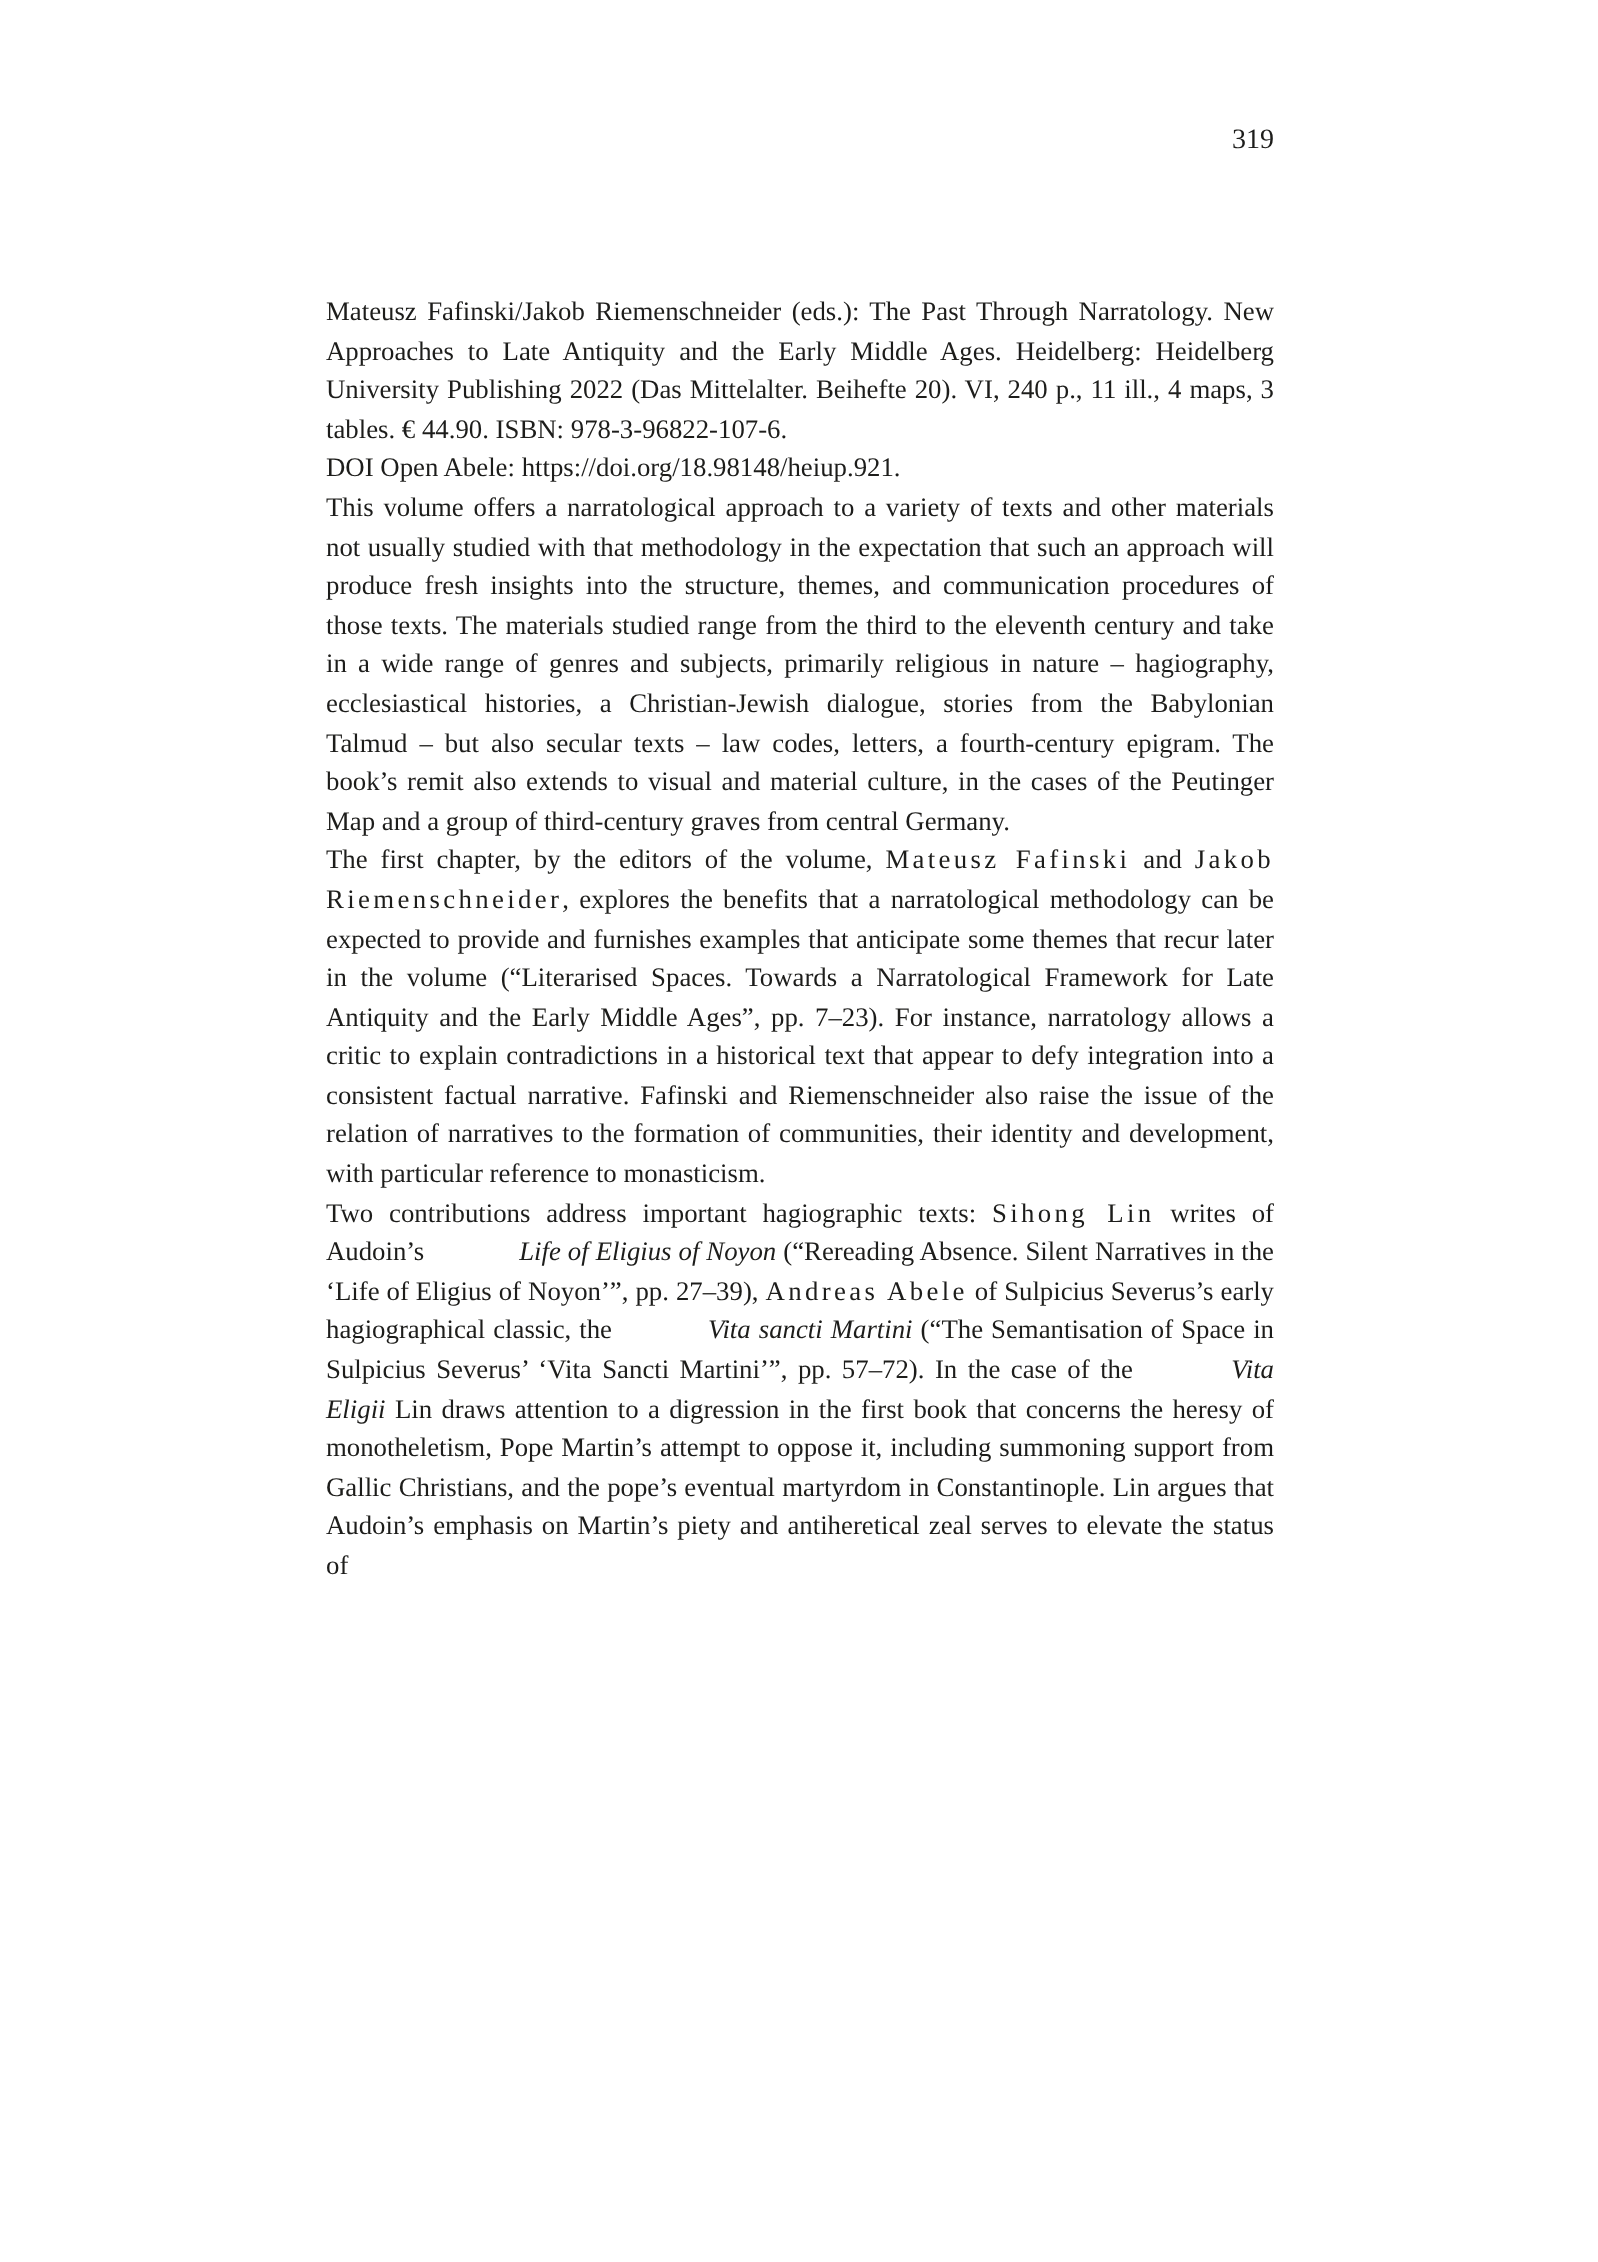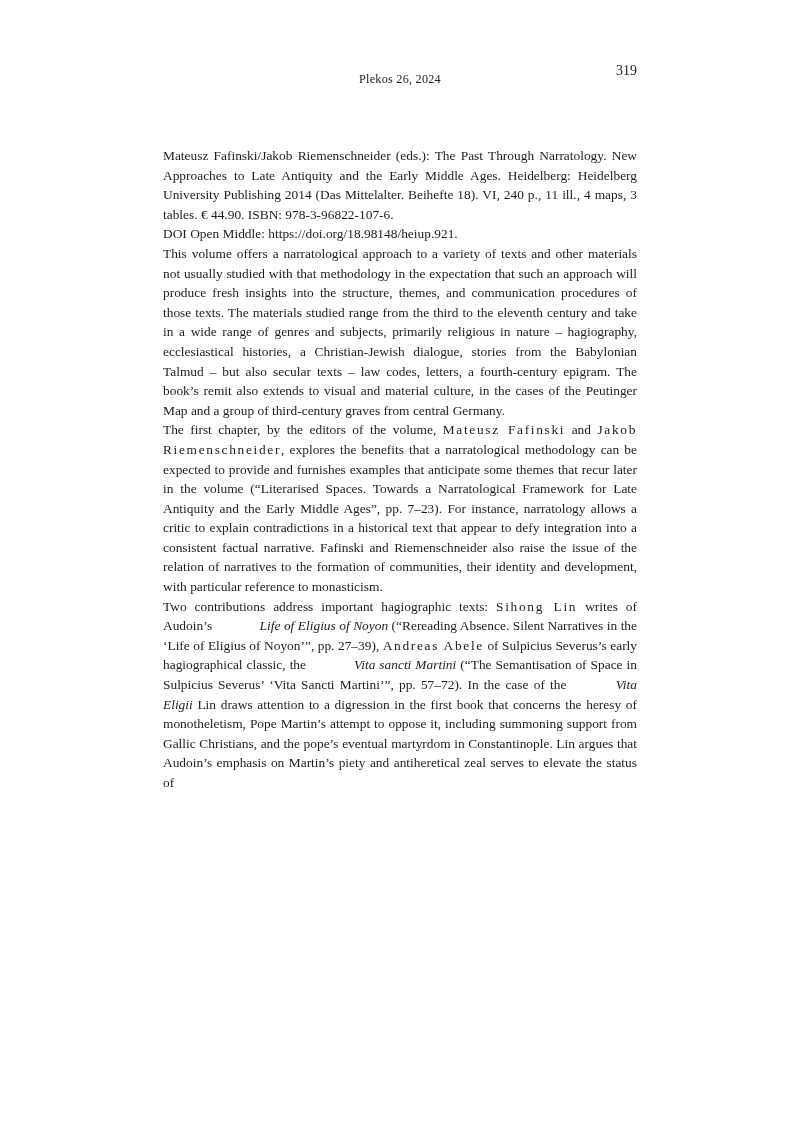--- a/index.html
+++ b/index.html
@@ -66,29 +66,28 @@
     text-decoration: none;
     cursor: pointer;
   }
 </style>
 </head>
 <body>
 
 <div class="page">
 
   <header class="running-head">
-    <div class="journal-title">Plekos 26, 2024</div>
     <div class="page-number">319</div>
   </header>
 
   <main class="text-block">
 
-    <p class="citation">Mateusz Fafinski/Jakob Riemenschneider (eds.): The Past Through Narratology. New Approaches to Late Antiquity and the Early Middle Ages. Heidelberg: Heidelberg University Publishing 2014 (Das Mittelalter. Beihefte 18). VI, 240 p., 11 ill., 4 maps, 3 tables. € 44.90. ISBN: 978-3-96822-107-6.</p>
+    <p class="citation">Mateusz Fafinski/Jakob Riemenschneider (eds.): The Past Through Narratology. New Approaches to Late Antiquity and the Early Middle Ages. Heidelberg: Heidelberg University Publishing 2022 (Das Mittelalter. Beihefte 20). VI, 240 p., 11 ill., 4 maps, 3 tables. € 44.90. ISBN: 978-3-96822-107-6.</p>
 
-    <p class="doi-line"><span>DOI Open Middle: </span><a class="doi-link">https://doi.org/18.98148/heiup.921.</a></p>
+    <p class="doi-line"><span>DOI Open Abele: </span><a class="doi-link">https://doi.org/18.98148/heiup.921.</a></p>
 
     <p class="body-para"><span class="run-normal">This volume offers a narratological approach to a variety of texts and other materials not usually studied with that methodology in the expectation that such an approach will produce fresh insights into the structure, themes, and communication procedures of those texts. The materials studied range from the third to the eleventh century and take in a wide range of genres and subjects, primarily religious in nature – hagiography, ecclesiastical histories, a Christian-Jewish dialogue, stories from the Babylonian Talmud – but also secular texts – law codes, letters, a fourth-century epigram. The book’s remit also extends to visual and material culture, in the cases of the Peutinger Map and a group of third-century graves from central Germany.</span></p>
 
     <p class="body-para"><span class="run-normal">The first chapter, by the editors of the volume, </span><span class="run-spaced">Mateusz Fafinski</span><span class="run-normal"> and </span><span class="run-spaced">Jakob Riemenschneider</span><span class="run-normal">, explores the benefits that a narratological methodology can be expected to provide and furnishes examples that anticipate some themes that recur later in the volume (“Literarised Spaces. Towards a Narratological Framework for Late Antiquity and the Early Middle Ages”, pp. 7–23). For instance, narratology allows a critic to explain contradictions in a historical text that appear to defy integration into a consistent factual narrative. Fafinski and Riemenschneider also raise the issue of the relation of narratives to the formation of communities, their identity and development, with particular reference to monasticism.</span></p>
 
     <p class="body-para"><span class="run-normal">Two contributions address important hagiographic texts: </span><span class="run-spaced">Sihong Lin</span><span class="run-normal"> writes of Audoin’s </span><span class="run-italic">Life of Eligius of Noyon</span><span class="run-normal"> (“Rereading Absence. Silent Narratives in the ‘Life of Eligius of Noyon’”, pp. 27–39), </span><span class="run-spaced">Andreas Abele</span><span class="run-normal"> of Sulpicius Severus’s early hagiographical classic, the </span><span class="run-italic">Vita sancti Martini</span><span class="run-normal"> (“The Semantisation of Space in Sulpicius Severus’ ‘Vita Sancti Martini’”, pp. 57–72). In the case of the </span><span class="run-italic">Vita Eligii</span><span class="run-normal"> Lin draws attention to a digression in the first book that concerns the heresy of monotheletism, Pope Martin’s attempt to oppose it, including summoning support from Gallic Christians, and the pope’s eventual martyrdom in Constantinople. Lin argues that Audoin’s emphasis on Martin’s piety and antiheretical zeal serves to elevate the status of</span></p>
 
   </main>
 
 </div>

